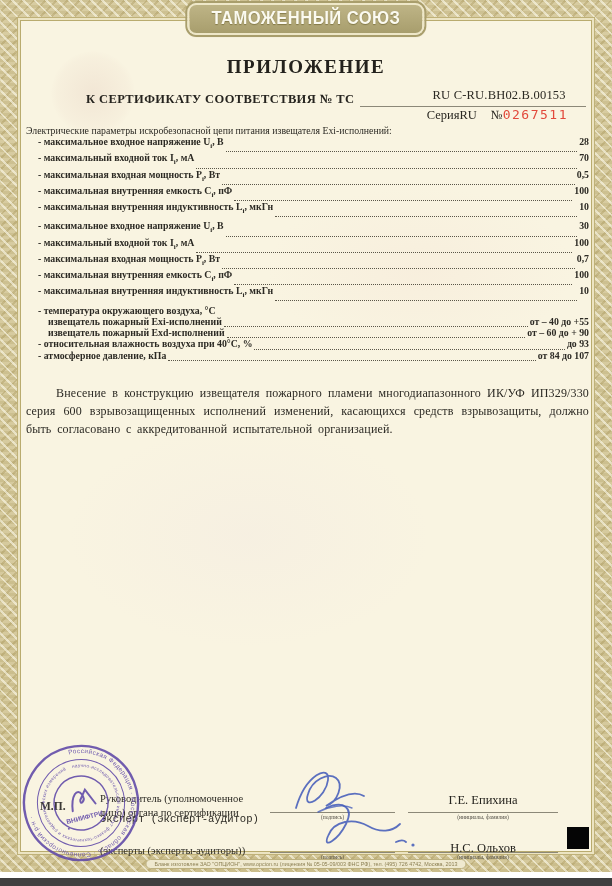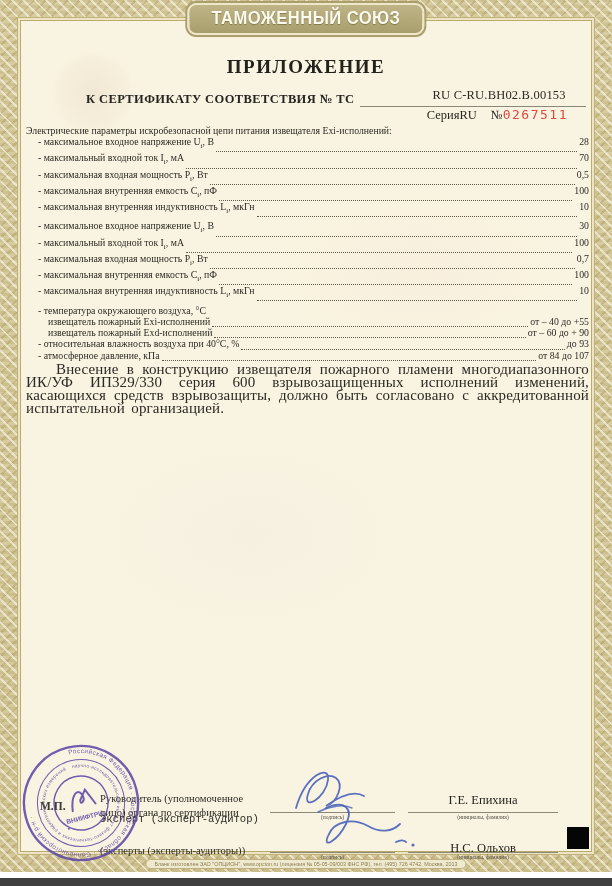--- a/index.html
+++ b/index.html
@@ -63,31 +63,31 @@
   .series-number{
     font-family:"DejaVu Sans Mono", monospace;font-weight:normal;font-size:13px;
     color:#e2493b;letter-spacing:1.5px;
   }
   
   .doc-body{
     position:absolute;left:26px;right:23px;top:125px;
     font-size:9.8px;line-height:11.2px;color:#2c2a24;
   }
   .sec-heading{white-space:nowrap;}
-  .prow{display:flex;align-items:baseline;}
+  .prow{display:flex;align-items:baseline;font-weight:bold;}
   .prow .lbl{white-space:nowrap;}
   .prow.ind1 .lbl{padding-left:12px;}
   .prow.ind2 .lbl{padding-left:22px;}
   .prow sub{font-size:7px;}
   .dots{flex:1;border-bottom:1.4px dotted #5a5648;margin:0 2px;align-self:flex-end;height:3px;min-width:12px;}
   .val{white-space:nowrap;}
   .gap7{height:3.5px;}
   .para{
-    margin-top:2px;text-align:justify;text-indent:30px;
-    font-size:15px;line-height:13px;word-spacing:2.5px;letter-spacing:.15px;color:#2b2923;
+    margin-top:23px;text-align:justify;text-indent:30px;
+    font-size:12px;line-height:18px;word-spacing:2.5px;letter-spacing:.15px;color:#2b2923;
   }
   
   .sig-label{position:absolute;font-size:10.6px;color:#2c2a24;white-space:nowrap;}
   .sig-line{position:absolute;border-bottom:1px solid #8c8878;}
   .sig-caption{position:absolute;font-size:5.6px;color:#55524a;text-align:center;}
   .sig-name{position:absolute;font-size:12.5px;color:#26241f;text-align:center;white-space:nowrap;}
   .mp{position:absolute;left:40px;top:800px;font-size:11.5px;font-weight:bold;color:#3a3834;}
   .sig-svg{position:absolute;pointer-events:none;}
   
   .stamp{position:absolute;left:18px;top:740px;width:126px;height:126px;opacity:.88;}

